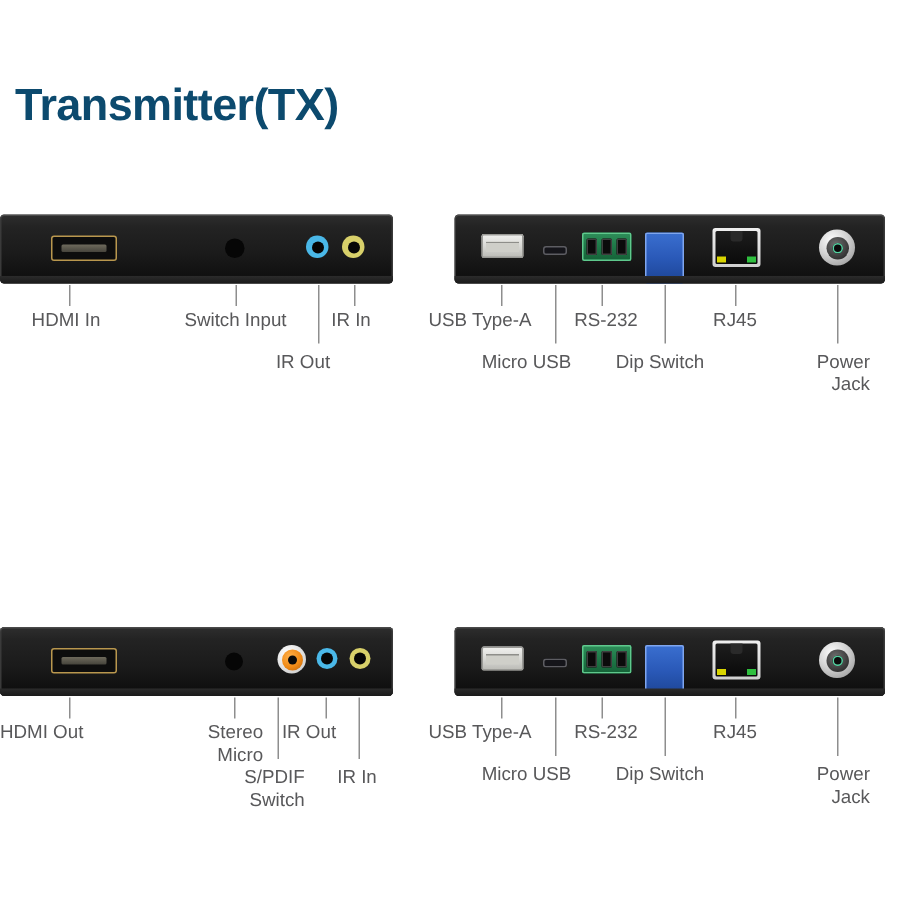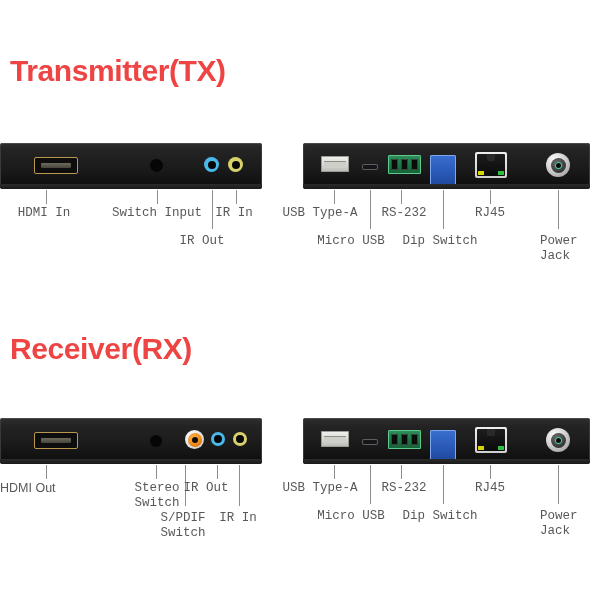--- a/index.html
+++ b/index.html
@@ -9,21 +9,21 @@
     background: #ffffff;
     font-family: "Liberation Sans", sans-serif;
     overflow: hidden;
   }
   #stage { position: relative; width: 600px; height: 600px; }
 
   .section-title {
     position: absolute;
     font-size: 30px;
     font-weight: bold;
-    color: #ef4444;
+    color: #0c4a6e;
     letter-spacing: -0.4px;
     white-space: nowrap;
   }
 
   
   .panel {
     position: absolute;
     border-radius: 3px;
     background: linear-gradient(180deg,#2e2e2e 0%,#232323 18%,#1b1b1b 55%,#101010 88%,#262626 100%);
     box-shadow: inset 0 1px 0 #4a4a4a, inset 0 -1px 0 #343434,
@@ -131,21 +131,21 @@
 
   
   .leader { position:absolute; width:1px; background:#8e8e8e; }
   .label {
     position:absolute;
     font-size: 12.5px;
     color: #58585a;
     white-space: pre-line;
     line-height: 1.18;
   }
-  .label.center { transform: translateX(-50%); text-align:left;font-family:Liberation Mono, monospace; }
+  .label.center { transform: translateX(-50%); text-align:right; }
   .label.left   { text-align:left; }
 </style>
 </head>
 <body>
 
 <div id="stage">
 
   <div class="section-title" style="left:10px; top:54px;">Transmitter(TX)</div>
 
   <div class="panel" style="left:0px; top:143px; width:262px; height:46px;">
@@ -208,21 +208,20 @@
   <div class="leader" style="left:490px; top:190px; height:14px;"></div>
   <div class="leader" style="left:558px; top:190px; height:39px;"></div>
 
   <div class="label center" style="left:320px; top:206px;">USB Type-A</div>
   <div class="label center" style="left:404px; top:206px;">RS-232</div>
   <div class="label center" style="left:490px; top:206px;">RJ45</div>
   <div class="label center" style="left:351px; top:234px;">Micro USB</div>
   <div class="label center" style="left:440px; top:234px;">Dip Switch</div>
   <div class="label center" style="left:560px; top:234px;">Power Jack</div>
 
-  <div class="section-title" style="left:10px; top:332px;">Receiver(RX)</div>
 
   <div class="panel" style="left:0px; top:418px; width:262px; height:46px;">
     <div class="port hdmi" style="left:34px; top:14px; width:44px; height:17px;">
         <i></i>
       </div>
     <div class="port jack" style="left:150px; top:17px; width:12px; height:12px;"></div>
     <div class="port rca" style="left:185px; top:12px; width:19px; height:19px;">
       <div class="o" style="width:14px;height:14px;">
           <i style="width:6px;height:6px;"></i>
         </div>
@@ -236,21 +235,21 @@
   </div>
 
   <div class="leader" style="left:46px;  top:465px; height:14px;"></div>
   <div class="leader" style="left:156px; top:465px; height:14px;"></div>
   <div class="leader" style="left:185px; top:465px; height:41px;"></div>
   <div class="leader" style="left:217px; top:465px; height:14px;"></div>
   <div class="leader" style="left:239px; top:465px; height:41px;"></div>
 
   <div class="label left" style="left:0px;   top:481px;">HDMI Out</div>
   <div class="label center" style="left:157px; top:481px;">Stereo
-Switch</div>
+Micro</div>
   <div class="label center" style="left:206px; top:481px;">IR Out</div>
   <div class="label center" style="left:183px; top:511px;">S/PDIF
 Switch</div>
   <div class="label center" style="left:238px; top:511px;">IR In</div>
 
   <div class="panel" style="left:303px; top:418px; width:287px; height:46px;">
     <div class="port usba" style="left:18px; top:13px; width:28px; height:16px;">
         <i></i>
       </div>
     <div class="port microusb" style="left:59px; top:21px; width:16px; height:6px;"></div>

